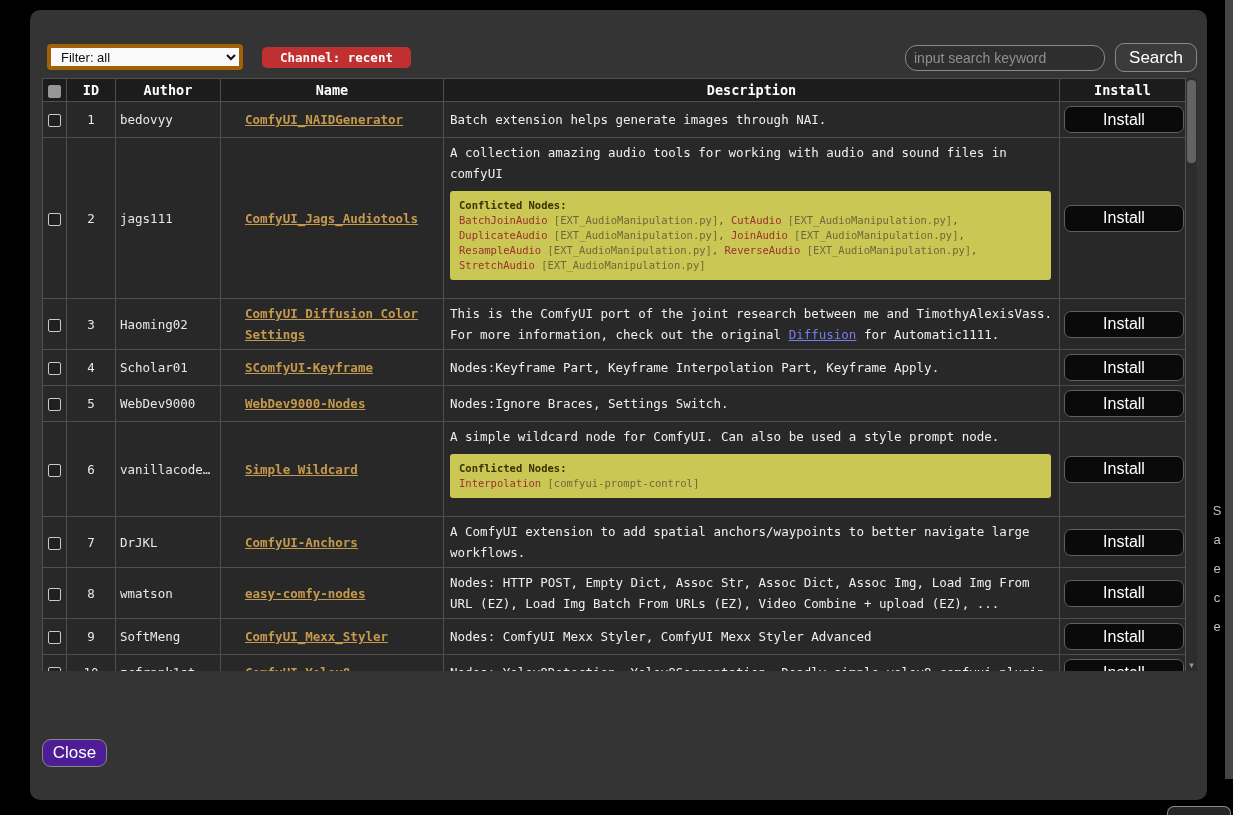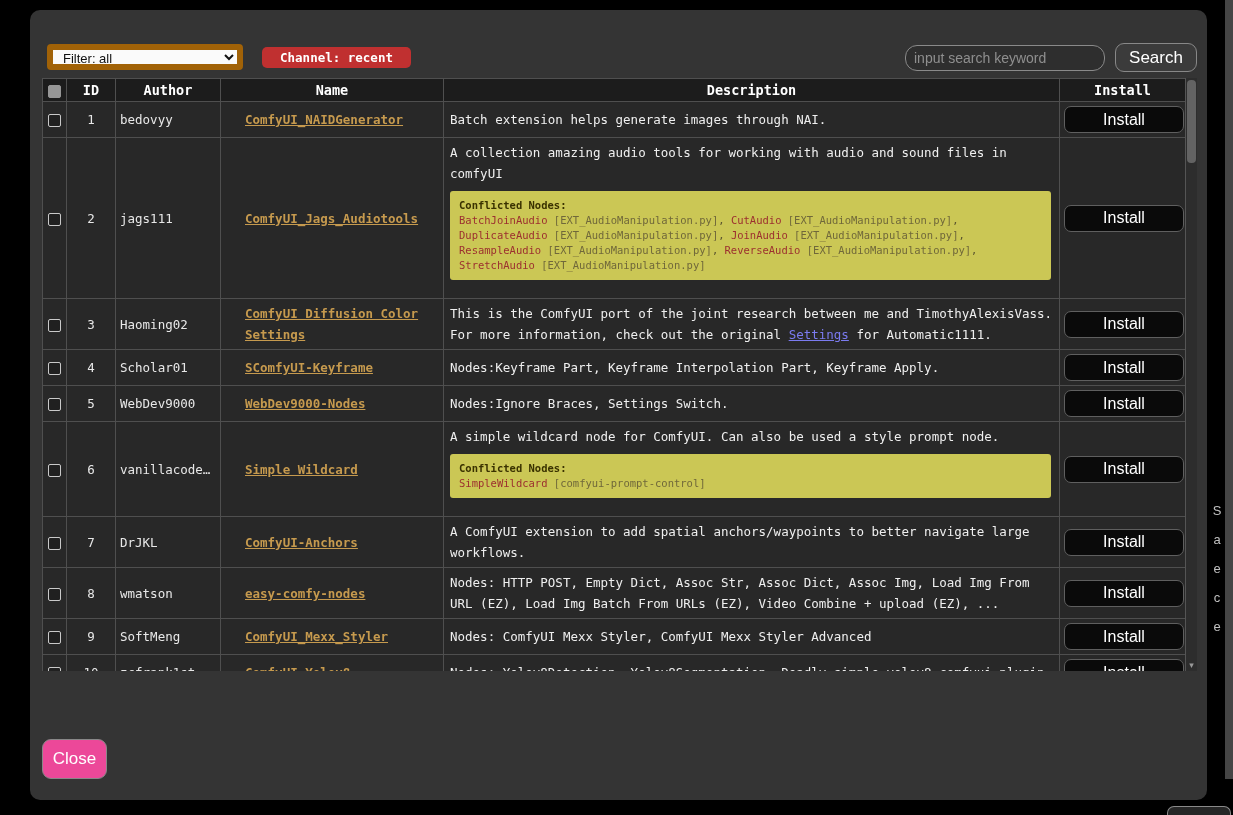--- a/index.html
+++ b/index.html
@@ -3,34 +3,34 @@
 <meta charset="utf-8">
 <style>
   *{box-sizing:border-box;margin:0;padding:0}
   html,body{width:1233px;height:815px}
   body{background:#000;overflow:hidden;position:relative;font-family:"DejaVu Sans Mono",monospace}
 
   .dialog{position:absolute;left:30px;top:10px;width:1177px;height:790px;background:#343434;border-radius:10px}
 
   .filter-select{position:absolute;left:17px;top:34px;width:196px;height:26px;
     font:13px "Liberation Sans",sans-serif;background:#fafafa;color:#111;
-    border:6px solid #a16207;border-radius:4px;padding:0 6px}
+    border:4px solid #a16207;border-radius:4px;padding:0 6px}
 
   .channel-badge{position:absolute;left:232px;top:37px;width:149px;height:21px;
     background:var(--channel-bg,#c03030);border-radius:5px;color:#fff;font-weight:bold;
     font-size:12.5px;line-height:21px;text-align:center}
 
   .search-input{position:absolute;left:875px;top:35px;width:200px;height:26px;background:#2e2e2e;
     border:1px solid #8a8a8a;border-radius:12px;color:#e5e5e5;font:14px "Liberation Sans",sans-serif;padding:0 8px}
   .search-input::placeholder{color:#8f8f8f}
 
   .search-btn{position:absolute;left:1085px;top:33px;width:82px;height:29px;background:#3b3b3b;
     border:1px solid #888;border-radius:9px;color:#fff;font:17px "Liberation Sans",sans-serif;cursor:pointer}
 
-  .close-btn{position:absolute;left:12px;top:729px;width:65px;height:40px;background:#ec4899;
+  .close-btn{position:absolute;left:12px;top:729px;width:65px;height:28px;background:#4c1d95;
     border:1px solid #888;border-radius:9px;color:#fff;font:17px "Liberation Sans",sans-serif;cursor:pointer}
 
   .table-wrap{position:absolute;left:12px;top:68px;width:1155px;height:593px;background:#282828;overflow:hidden}
   table{border-collapse:collapse;width:1143px;table-layout:fixed}
   th,td{border:1px solid #4f4f4f}
   th{background:#1c1c1c;color:#fff;font-weight:bold;font-size:13.5px;height:23px;padding:1px 2px}
   td{background:#282828;color:#efefef;font-size:12.5px;vertical-align:middle;padding:4px;line-height:21px}
 
   .c-check{text-align:center;padding:2px}
   input[type=checkbox]{appearance:none;-webkit-appearance:none;width:13px;height:13px;
@@ -125,21 +125,21 @@
               <div class="conflict"><span class="conflict-title">Conflicted Nodes:</span><span class="conflict-name">BatchJoinAudio</span> <span class="conflict-ref">[EXT_AudioManipulation.py]</span>, <span class="conflict-name">CutAudio</span> <span class="conflict-ref">[EXT_AudioManipulation.py]</span>, <span class="conflict-name">DuplicateAudio</span> <span class="conflict-ref">[EXT_AudioManipulation.py]</span>, <span class="conflict-name">JoinAudio</span> <span class="conflict-ref">[EXT_AudioManipulation.py]</span>, <span class="conflict-name">ResampleAudio</span> <span class="conflict-ref">[EXT_AudioManipulation.py]</span>, <span class="conflict-name">ReverseAudio</span> <span class="conflict-ref">[EXT_AudioManipulation.py]</span>, <span class="conflict-name">StretchAudio</span> <span class="conflict-ref">[EXT_AudioManipulation.py]</span></div>
             </td>
             <td class="c-install"><button class="install-btn">Install</button></td>
           </tr>
           <tr>
             <td class="c-check"><input type="checkbox" style=""></td>
             <td class="c-id">3</td>
             <td class="c-author">Haoming02</td>
             <td class="c-name"><a class="name-link">ComfyUI Diffusion Color Settings</a></td>
             <td class="c-desc">
-              <div>This is the ComfyUI port of the joint research between me and TimothyAlexisVass. For more information, check out the original <a class="desc-link">Settings</a> for Automatic1111.</div>
+              <div>This is the ComfyUI port of the joint research between me and TimothyAlexisVass. For more information, check out the original <a class="desc-link">Diffusion</a> for Automatic1111.</div>
             </td>
             <td class="c-install"><button class="install-btn">Install</button></td>
           </tr>
           <tr>
             <td class="c-check"><input type="checkbox" style=""></td>
             <td class="c-id">4</td>
             <td class="c-author">Scholar01</td>
             <td class="c-name"><a class="name-link">SComfyUI-Keyframe</a></td>
             <td class="c-desc">
               <div>Nodes:Keyframe Part, Keyframe Interpolation Part, Keyframe Apply.</div>
@@ -156,21 +156,21 @@
             </td>
             <td class="c-install"><button class="install-btn">Install</button></td>
           </tr>
           <tr>
             <td class="c-check"><input type="checkbox" style=""></td>
             <td class="c-id">6</td>
             <td class="c-author">vanillacode314</td>
             <td class="c-name"><a class="name-link">Simple Wildcard</a></td>
             <td class="c-desc">
               <div>A simple wildcard node for ComfyUI. Can also be used a style prompt node.</div>
-              <div class="conflict"><span class="conflict-title">Conflicted Nodes:</span><span class="conflict-name">SimpleWildcard</span> <span class="conflict-ref">[comfyui-prompt-control]</span></div>
+              <div class="conflict"><span class="conflict-title">Conflicted Nodes:</span><span class="conflict-name">Interpolation</span> <span class="conflict-ref">[comfyui-prompt-control]</span></div>
             </td>
             <td class="c-install"><button class="install-btn">Install</button></td>
           </tr>
           <tr>
             <td class="c-check"><input type="checkbox" style=""></td>
             <td class="c-id">7</td>
             <td class="c-author">DrJKL</td>
             <td class="c-name"><a class="name-link">ComfyUI-Anchors</a></td>
             <td class="c-desc">
               <div>A ComfyUI extension to add spatial anchors/waypoints to better navigate large workflows.</div>

